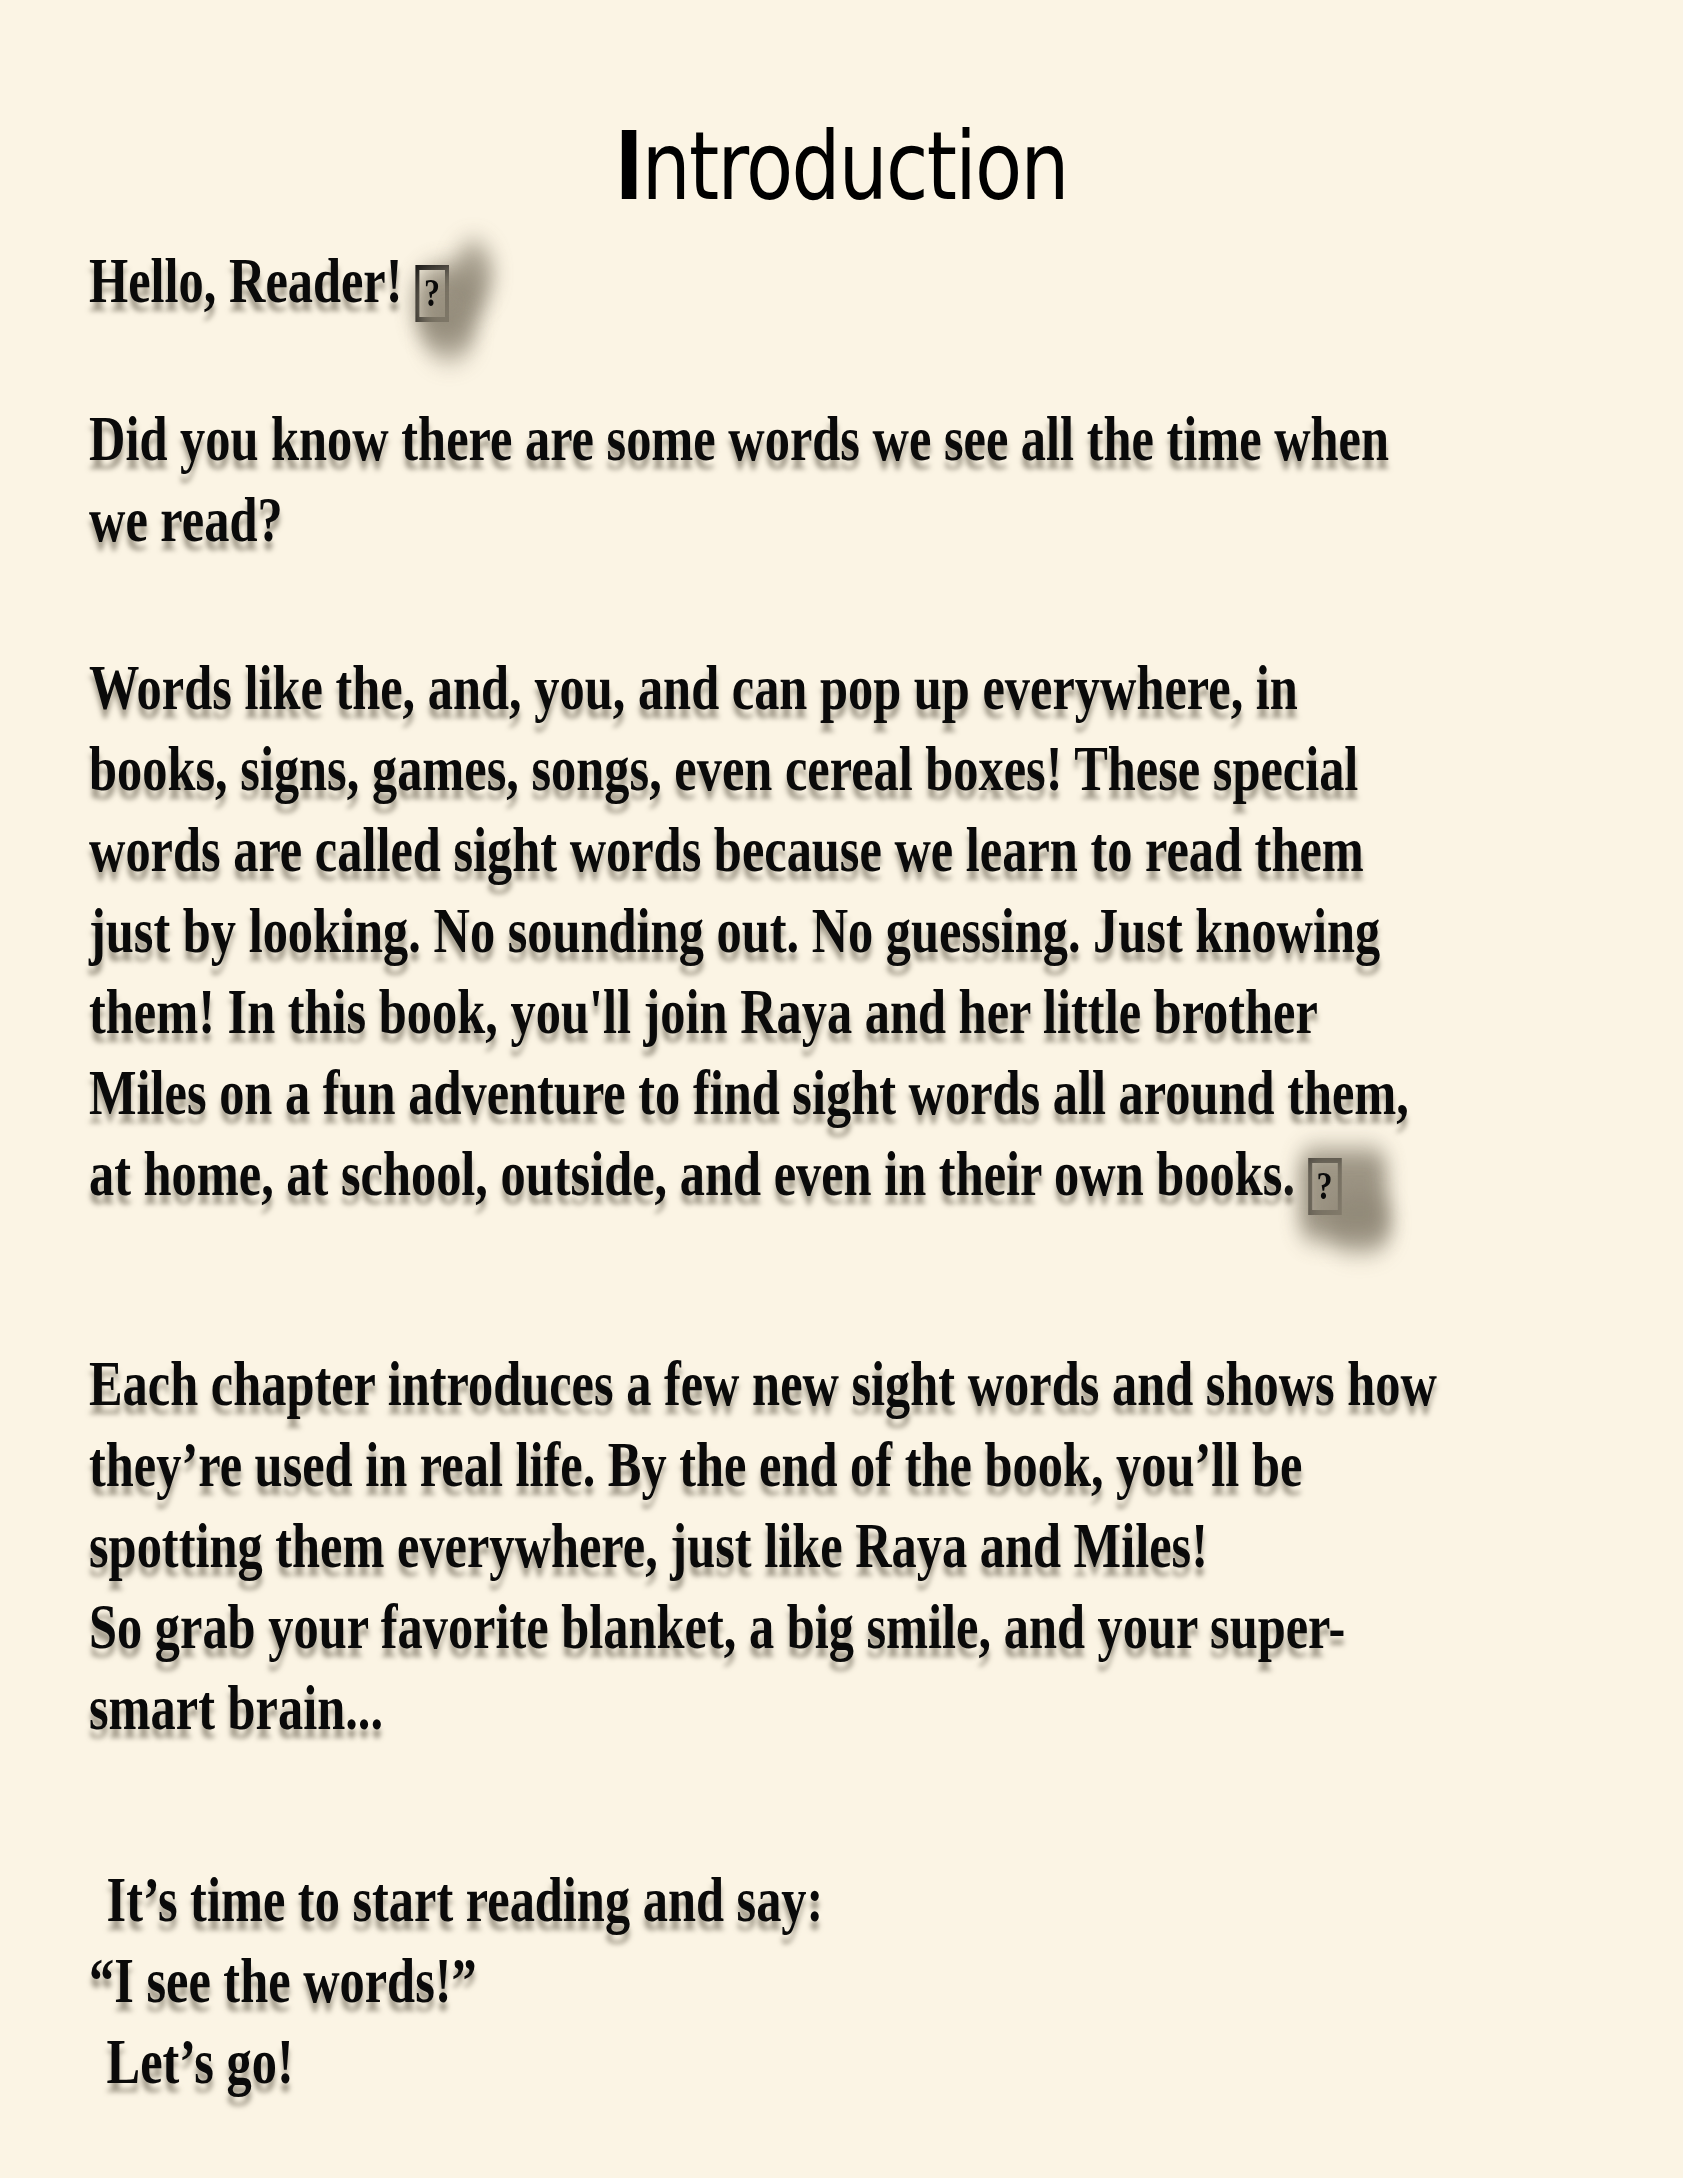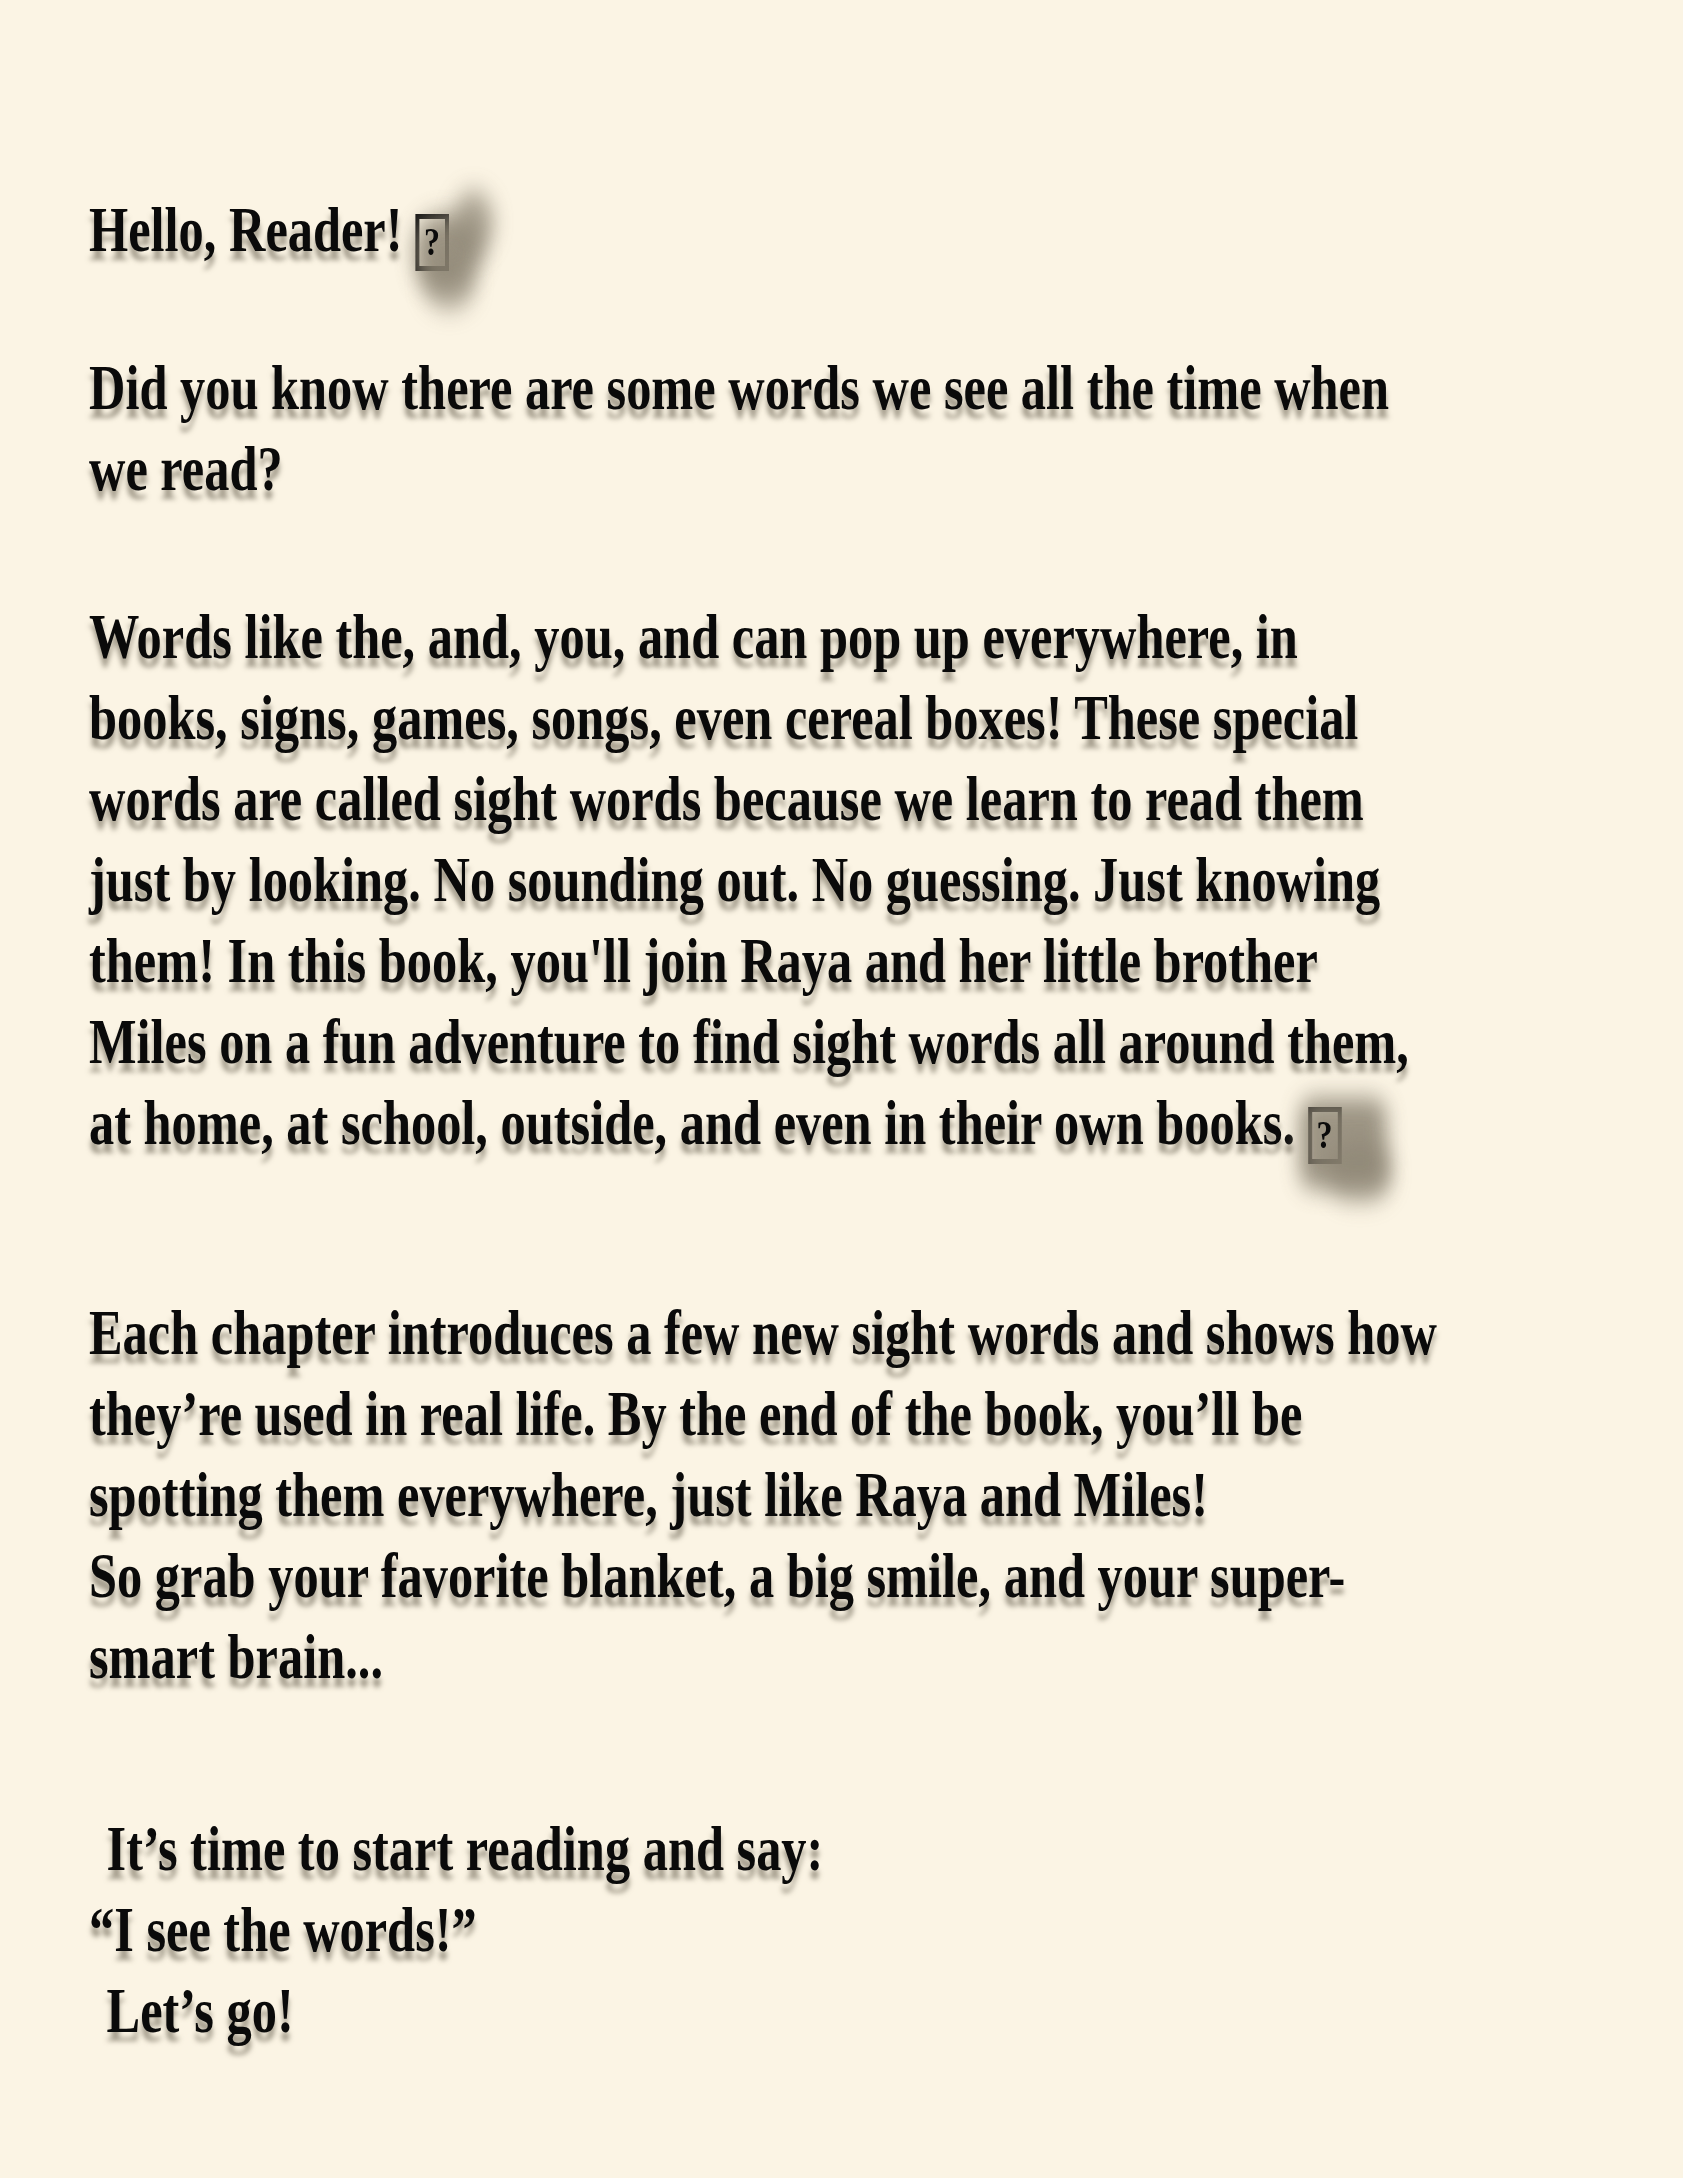--- a/index.html
+++ b/index.html
@@ -111,20 +111,23 @@
     left: 20px; top: 30px; width: 79px; height: 59px;
     border-radius: 40%;
     opacity: 0.6;
   }
 </style>
 </head>
 <body>
 
 <div class="page">
 
+  <div class="title-wrap">
+    <h1 class="title"><span class="title-initial">I</span><span>ntroduction</span></h1>
+  </div>
 
   <div class="content">
 
     <div class="line greeting"><span>Hello, Reader!</span><span class="tofu tofu-greeting"><span class="blob blob-a"></span><span class="blob blob-b"></span><span class="blob blob-c"></span><span>?</span></span></div>
 
     <div class="para-1">
       <span class="line">Did you know there are some words we see all the time when</span>
       <span class="line">we read?</span>
     </div>
 

